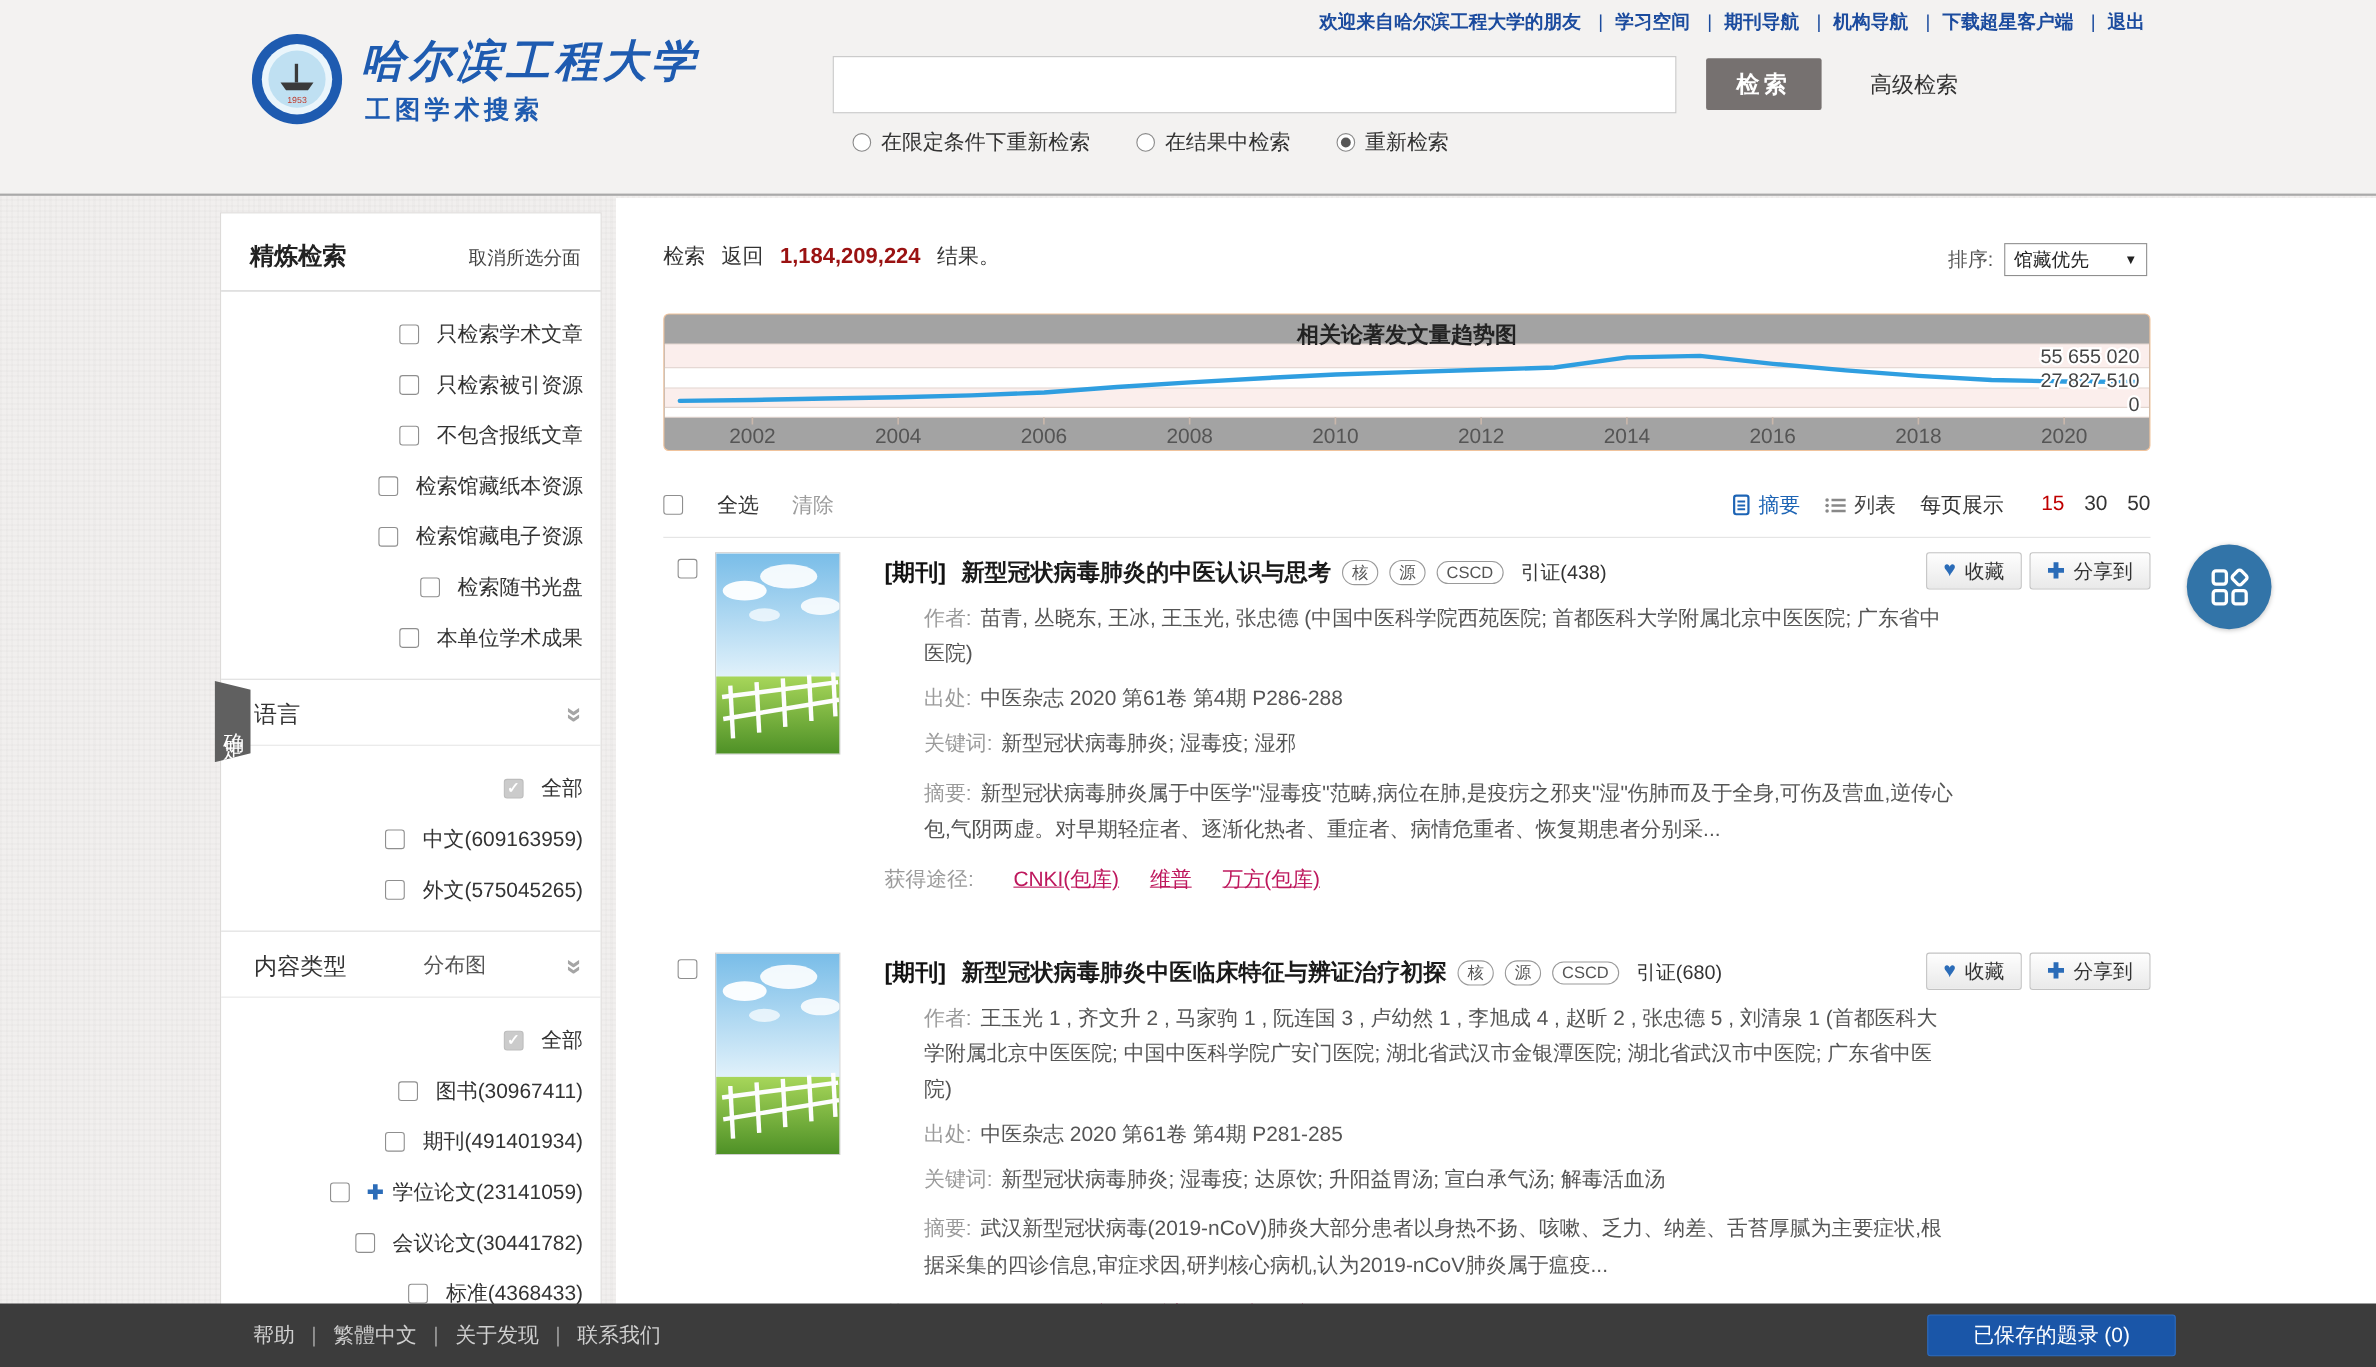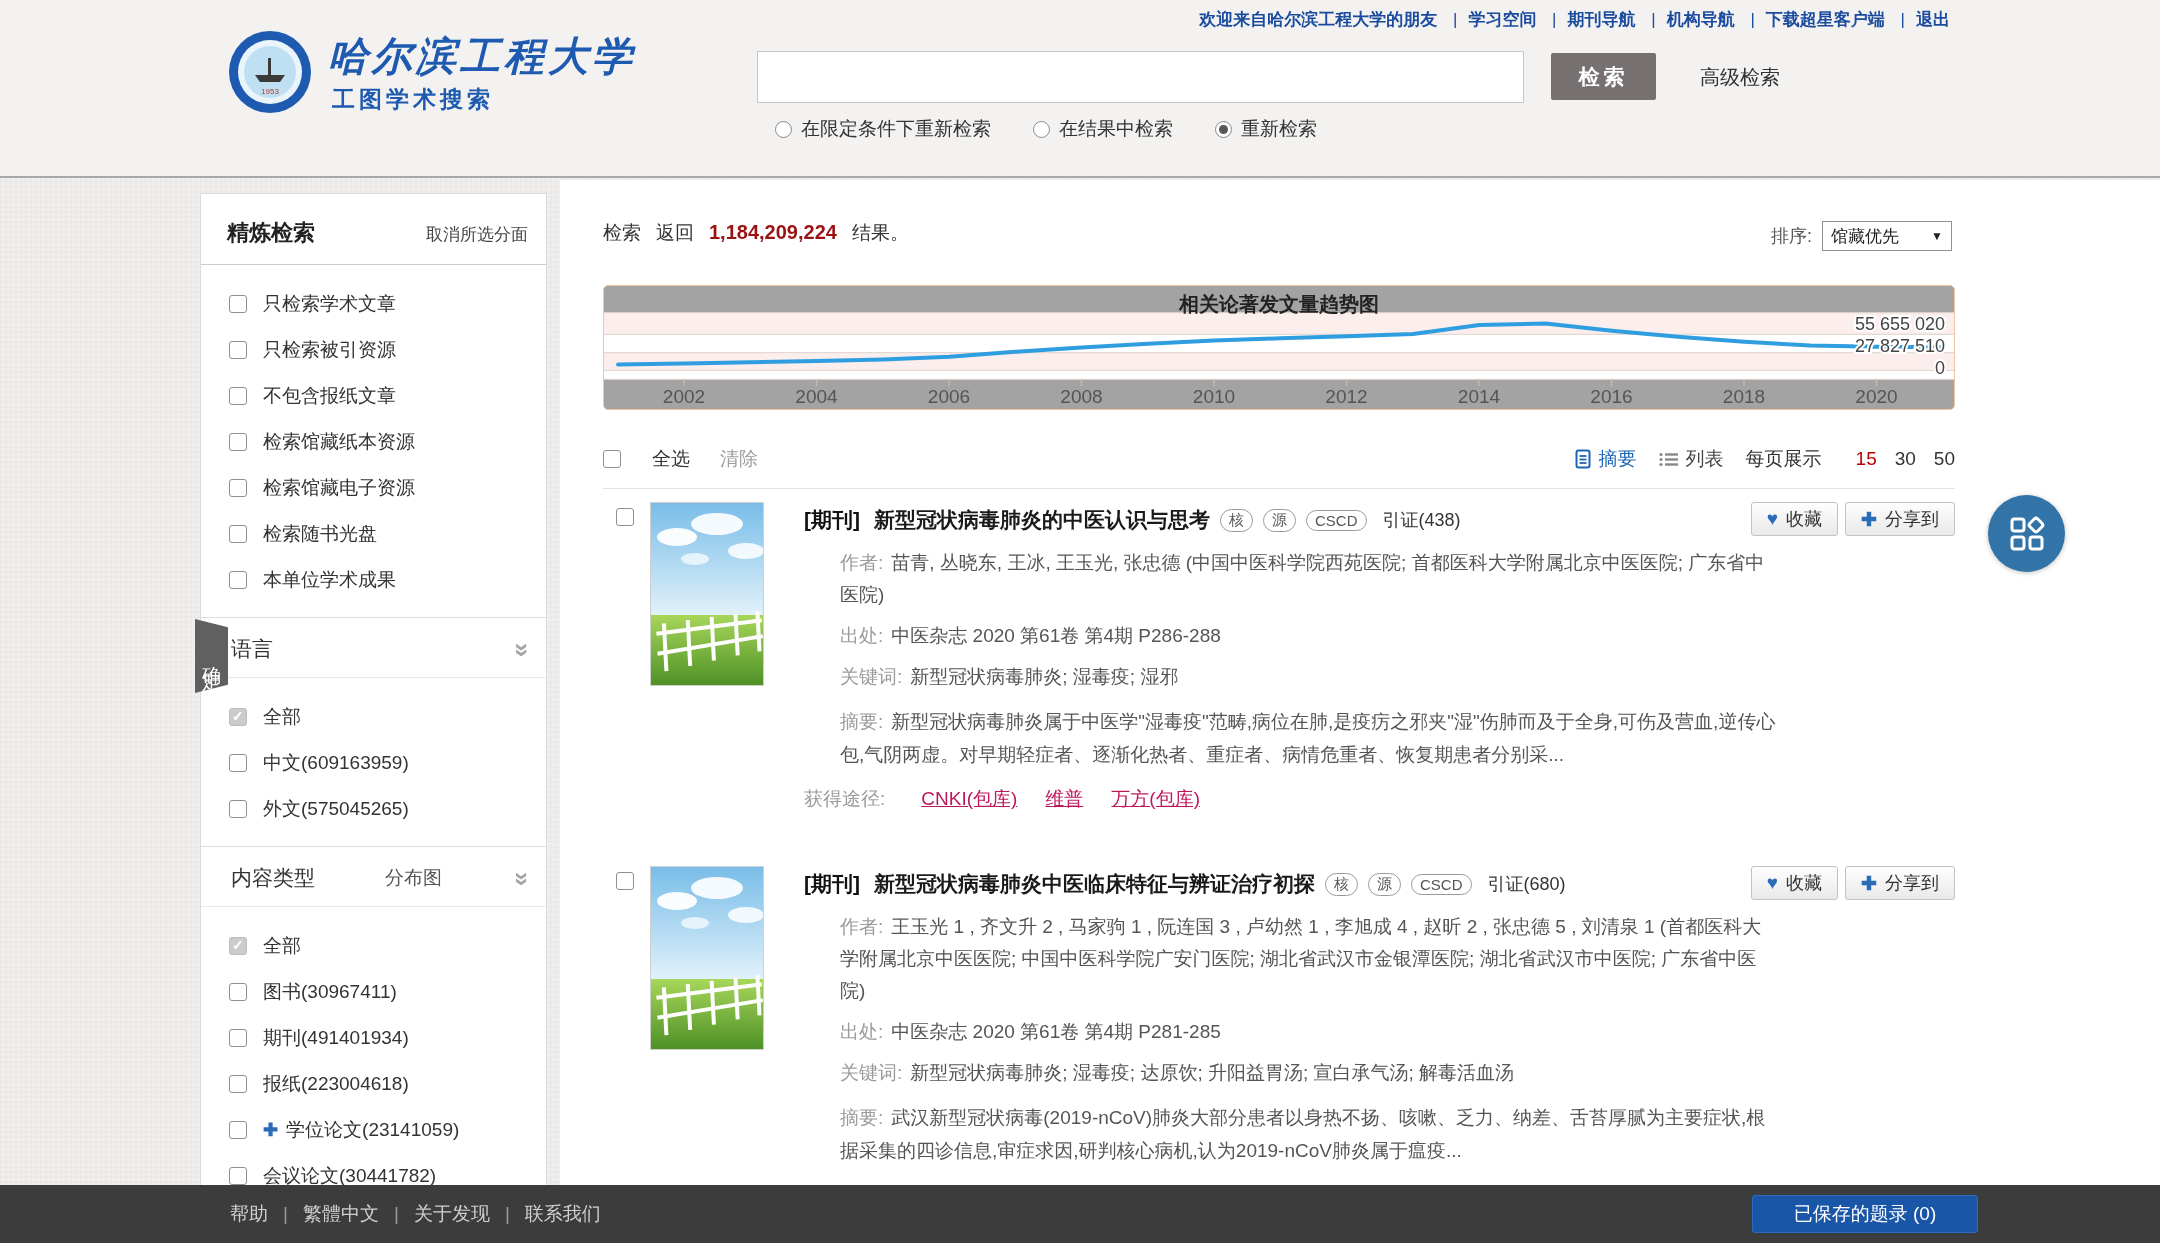--- a/index.html
+++ b/index.html
@@ -47,21 +47,21 @@
   .main-panel { position:absolute; left:560px; top:0; width:1600px; height:1063px; background:#fff; }
 
   
   .sidebar { position:absolute; left:200px; top:13px; width:347px; height:1050px;
     background:#fff; border:1px solid #dddbd9; }
   .sb-head { display:flex; justify-content:space-between; align-items:baseline;
     padding:24px 18px 16px 26px; border-bottom:1px solid #ccc; }
   .sb-title { font-size:22px; font-weight:bold; color:#222; }
   .sb-cancel { font-size:17px; color:#444; }
   .sb-group { padding:16px 0 14px 0; }
-  .sb-item { display:flex; align-items:center; padding:10px 5px 10px 28px; font-size:19px; color:#333; }
+  .sb-item { display:flex; align-items:center; padding:10px 16px 10px 28px; font-size:19px; color:#333;justify-content:flex-end; }
   .sb-label { cursor:pointer; }
   .cb { width:18px; height:18px; border:1px solid #8f8f8f; border-radius:3px; background:#fff;
     margin-right:16px; flex:none; position:relative; cursor:pointer; display:inline-block; }
   .cb.checked { background:#cbcbcb; border-color:#bdbdbd; }
   .cb.checked::after { content:"✓"; color:#fff; font-size:14px; font-weight:bold;
     position:absolute; left:2px; top:-1px; }
   .sb-sec-head { display:flex; align-items:center; padding:15px 18px 13px 30px;
     font-size:21px; color:#333; border-top:1px solid #ddd; border-bottom:1px solid #e7e7e7; position:relative; }
   .chevron-double { margin-left:auto; display:inline-block; transform:rotate(90deg);
     color:#a5a5a5; font-size:26px; font-weight:bold; letter-spacing:-3px; cursor:pointer; }
@@ -499,24 +499,20 @@
       <div class="sb-item">
         <span class="cb"></span>
         <span class="sb-label">图书(30967411)</span>
       </div>
       <div class="sb-item">
         <span class="cb"></span>
         <span class="sb-label">期刊(491401934)</span>
       </div>
       <div class="sb-item">
         <span class="cb"></span>
-        <span class="sb-label">报纸(223004618)</span>
-      </div>
-      <div class="sb-item">
-        <span class="cb"></span>
         <span class="plus-blue sb-plus">✚</span>
         <span class="sb-label">学位论文(23141059)</span>
       </div>
       <div class="sb-item">
         <span class="cb"></span>
         <span class="sb-label">会议论文(30441782)</span>
       </div>
       <div class="sb-item">
         <span class="cb"></span>
         <span class="sb-label">标准(4368433)</span>

